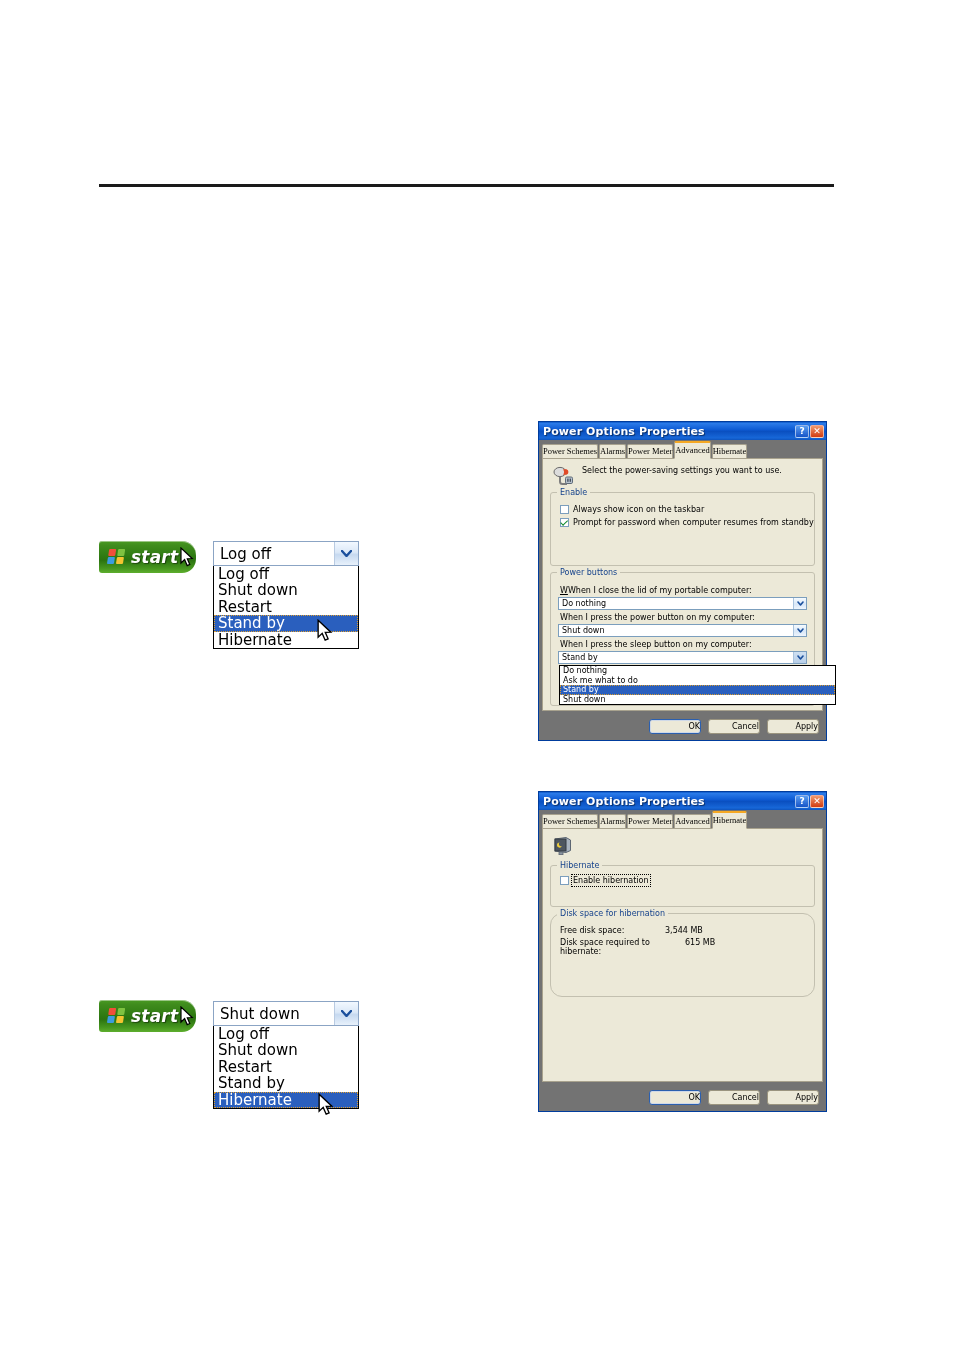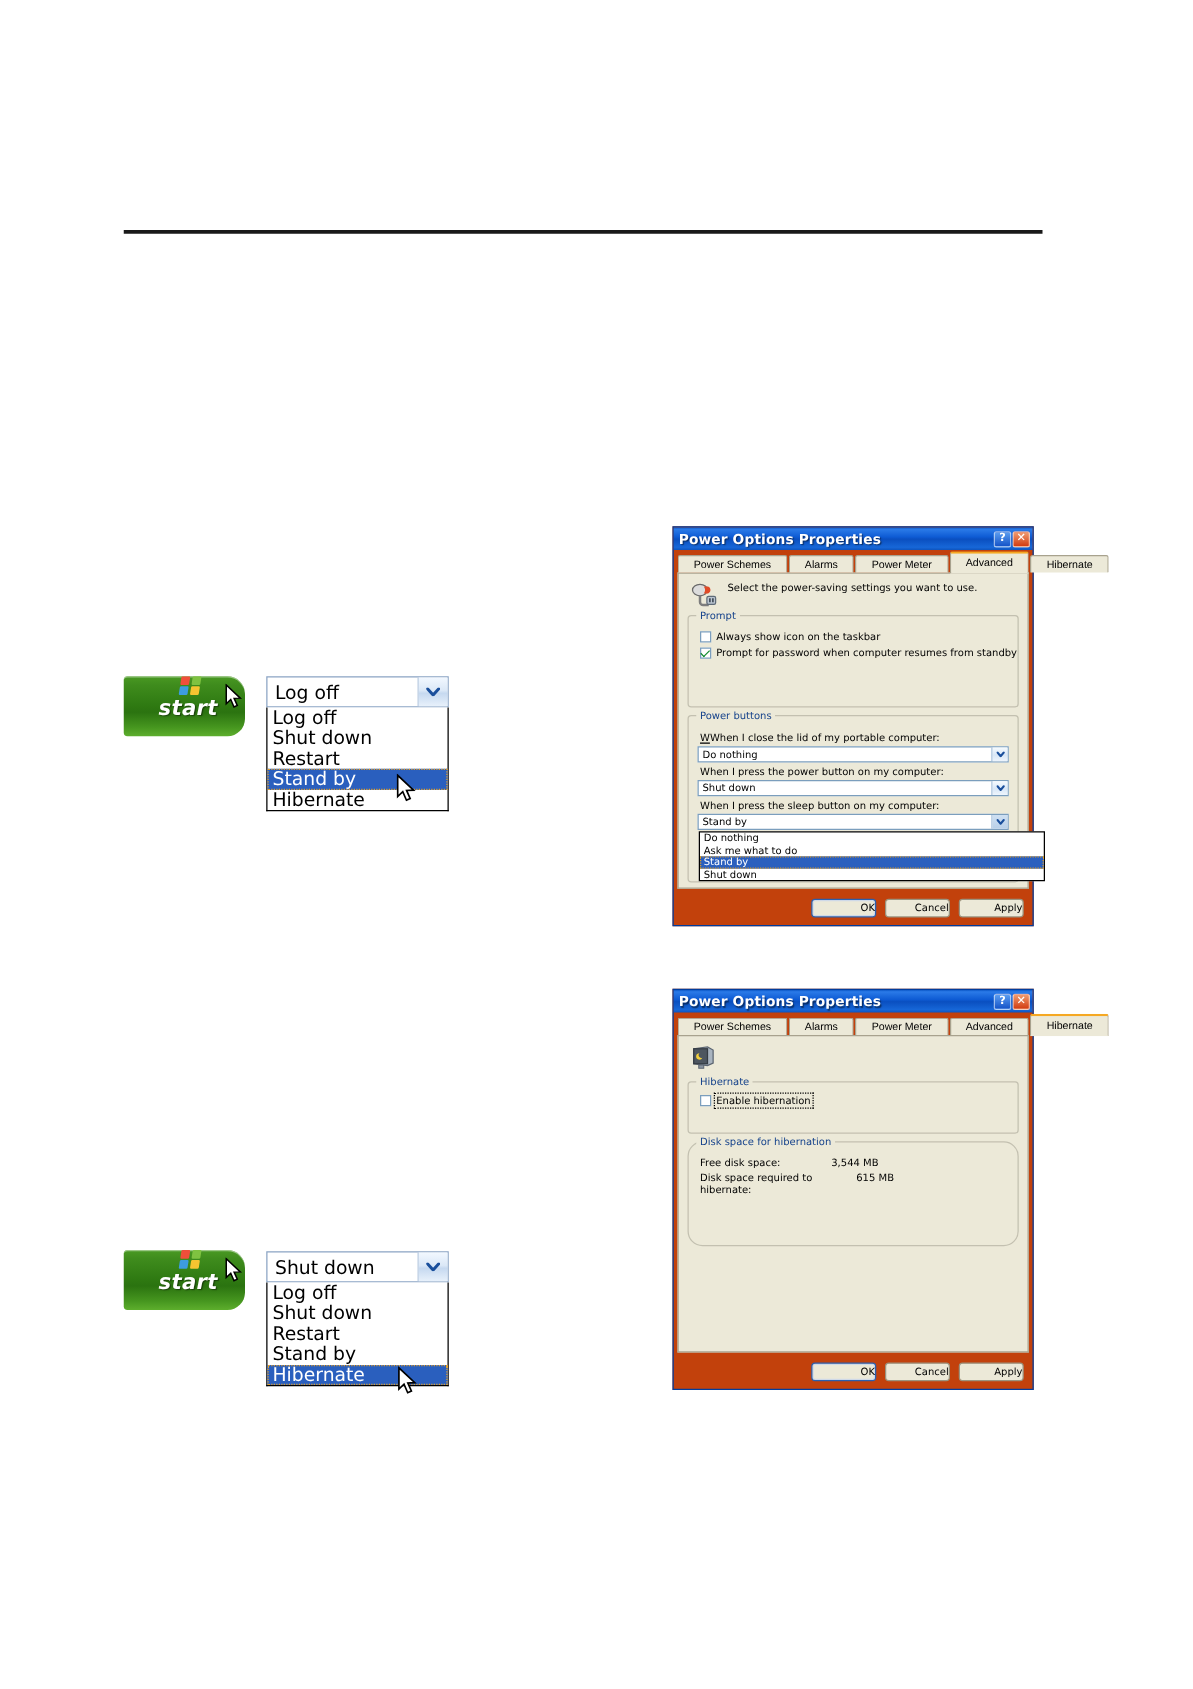--- a/index.html
+++ b/index.html
@@ -8,24 +8,24 @@
     font-family:"Liberation Sans", sans-serif;
     position:relative;overflow:hidden;
   }
   .page{position:absolute;inset:0;}
 
   
   .hrule{position:absolute;left:99px;top:184px;width:735px;height:3px;background:#1a1a1a;}
 
   
   .startbtn{
-    position:absolute;width:97px;height:48px;border-radius:3px 14px 14px 3px;
+    position:absolute;width:97px;height:32px;border-radius:3px 14px 14px 3px;
     background:linear-gradient(to bottom,#4a9a23 0%,#3f8c1d 14%,#2f7a12 48%,#2b7310 60%,#46961f 85%,#5dae2d 100%);
     box-shadow:inset 0 1px 0 rgba(255,255,255,.45);
-    display:flex;align-items:center;overflow:hidden;flex-direction:column;
+    display:flex;align-items:center;overflow:hidden;
   }
   .startbtn .flag{
     width:17px;height:16px;margin-left:9px;position:relative;transform:skewX(-9deg);flex:0 0 auto;
   }
   .startbtn .flag i{position:absolute;width:7px;height:6.5px;display:block;border-radius:1px;}
   .startbtn .flag i:nth-child(1){left:0;top:0;background:#f04f3a;}
   .startbtn .flag i:nth-child(2){left:8.5px;top:0;background:#7fc241;}
   .startbtn .flag i:nth-child(3){left:0;top:8px;background:#3d9ce0;}
   .startbtn .flag i:nth-child(4){left:8.5px;top:8px;background:#f5c431;}
   .startbtn .stxt{
@@ -60,21 +60,21 @@
   .combo-list .opt{
     height:16.4px;line-height:16.4px;padding-left:4px;font-size:15px;color:#000;
     font-family:"DejaVu Sans", sans-serif;white-space:nowrap;
   }
   .combo-list .opt.sel{
     background:#2a5fbe;color:#ffffff;outline:1px dotted #e0a030;outline-offset:-1px;
   }
 
   
   .dlg{
-    position:absolute;background:#c2410c;
+    position:absolute;background:#737373;
     border:1px solid #003c9d;
     box-sizing:border-box;
   }
   .dlg .titlebar{
     height:18px;
     background:linear-gradient(to bottom,#0c58c8 0%,#2a7ae8 8%,#0e5bd4 42%,#0a4fc0 52%,#1767d8 88%,#0e54be 100%);
     display:flex;align-items:center;padding:0 2px 0 4px;
   }
   .dlg .title{
     color:#ffffff;font-weight:bold;font-size:11px;flex:1;white-space:nowrap;
@@ -87,24 +87,24 @@
           border:1px solid rgba(255,255,255,.55);box-sizing:border-box;}
   .tb-help{background:linear-gradient(to bottom,#5b9df0,#1453c8);}
   .tb-close{background:linear-gradient(to bottom,#f09a6e,#d23b10);}
 
   .dlg-body{position:absolute;left:3px;right:3px;top:21px;bottom:3px;}
 
   
   .tabrow{height:15px;display:flex;align-items:flex-end;position:relative;z-index:2;
           border-bottom:1px solid #a8a28e;}
   .tab{
-    height:13px;line-height:13px;padding:0 12px;font-size:8.5px;color:#000;
+    height:13px;line-height:13px;padding:0 0;font-size:8.5px;color:#000;
     background:#ece9d8;border:1px solid #a8a28e;border-bottom:none;
     border-radius:2px 2px 0 0;margin-right:1px;white-space:nowrap;
-    font-family:Liberation Sans, sans-serif;
+    font-family:Liberation Serif, serif;
   }
   .tab.active{
     height:15px;line-height:14px;background:#ece9d8;border-bottom:1px solid #ece9d8;
     border-top:2px solid #f5a823;position:relative;top:1px;font-weight:normal;
   }
   .tabpane{
     position:absolute;left:0;right:0;top:15px;bottom:26px;
     background:#ece9d8;border:1px solid #a8a28e;border-top:none;box-sizing:border-box;
     padding:5px 7px;
   }
@@ -276,21 +276,21 @@
               <path d="M8 10.4 L8 15.5 a2.5 2.5 0 0 0 2.5 2.5 L15 18" stroke="#7d7d7d" stroke-width="2" fill="none"></path>
               <rect x="13.5" y="11" width="7" height="6.5" rx="1.3" fill="#b9c3cf" stroke="#5f6b78" stroke-width="1"></rect>
               <rect x="15.2" y="12.6" width="1.4" height="3.2" fill="#45505c"></rect>
               <rect x="17.6" y="12.6" width="1.4" height="3.2" fill="#45505c"></rect>
             </svg>
           </span>
           <span class="desc-text">Select the power-saving settings you want to use.</span>
         </div>
 
         <div class="group" style="height:56px;">
-          <span class="glabel">Prompt</span>
+          <span class="glabel">Enable</span>
           <div class="chkrow">
             <span class="chk"></span>
             <span class="chklabel">Always show icon on the taskbar</span>
           </div>
           <div class="chkrow">
             <span class="chk checked"></span>
             <span class="chklabel">Prompt for password when computer resumes from standby</span>
           </div>
         </div>
 

